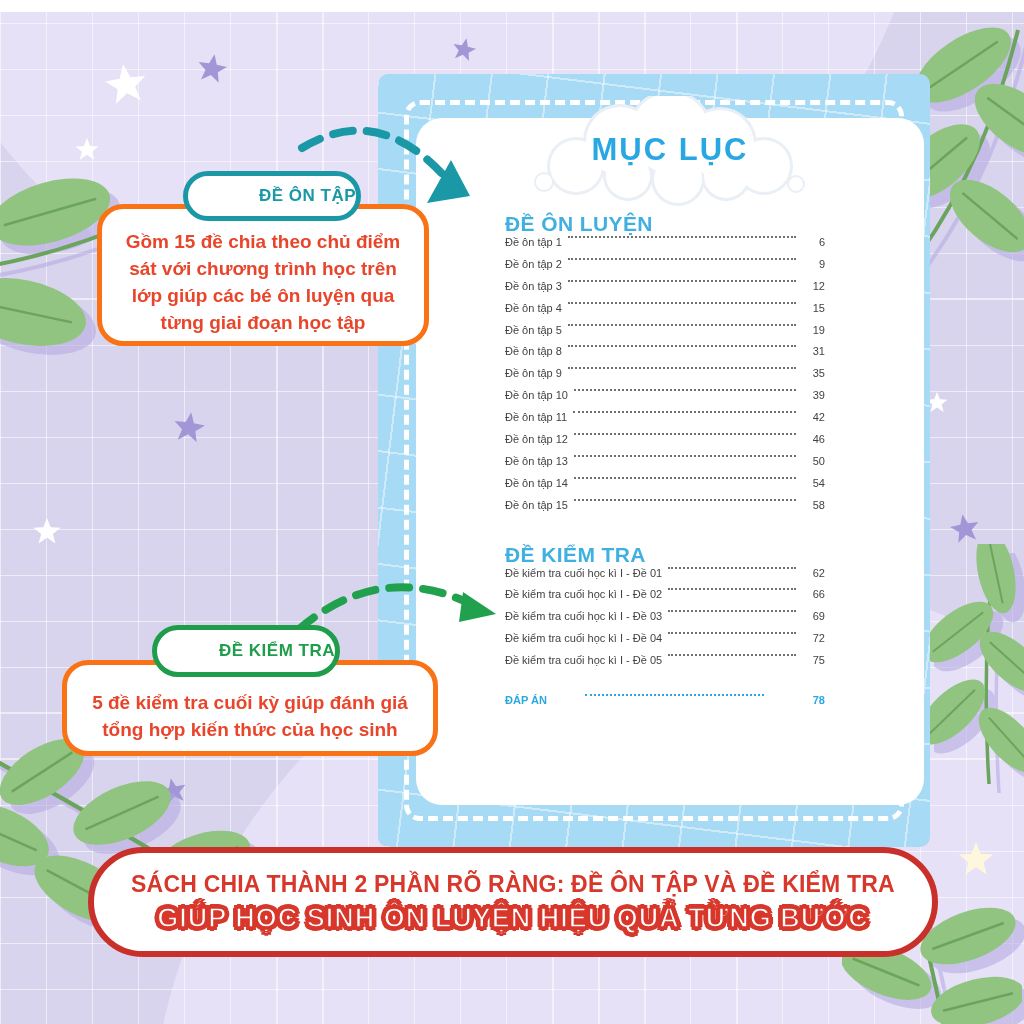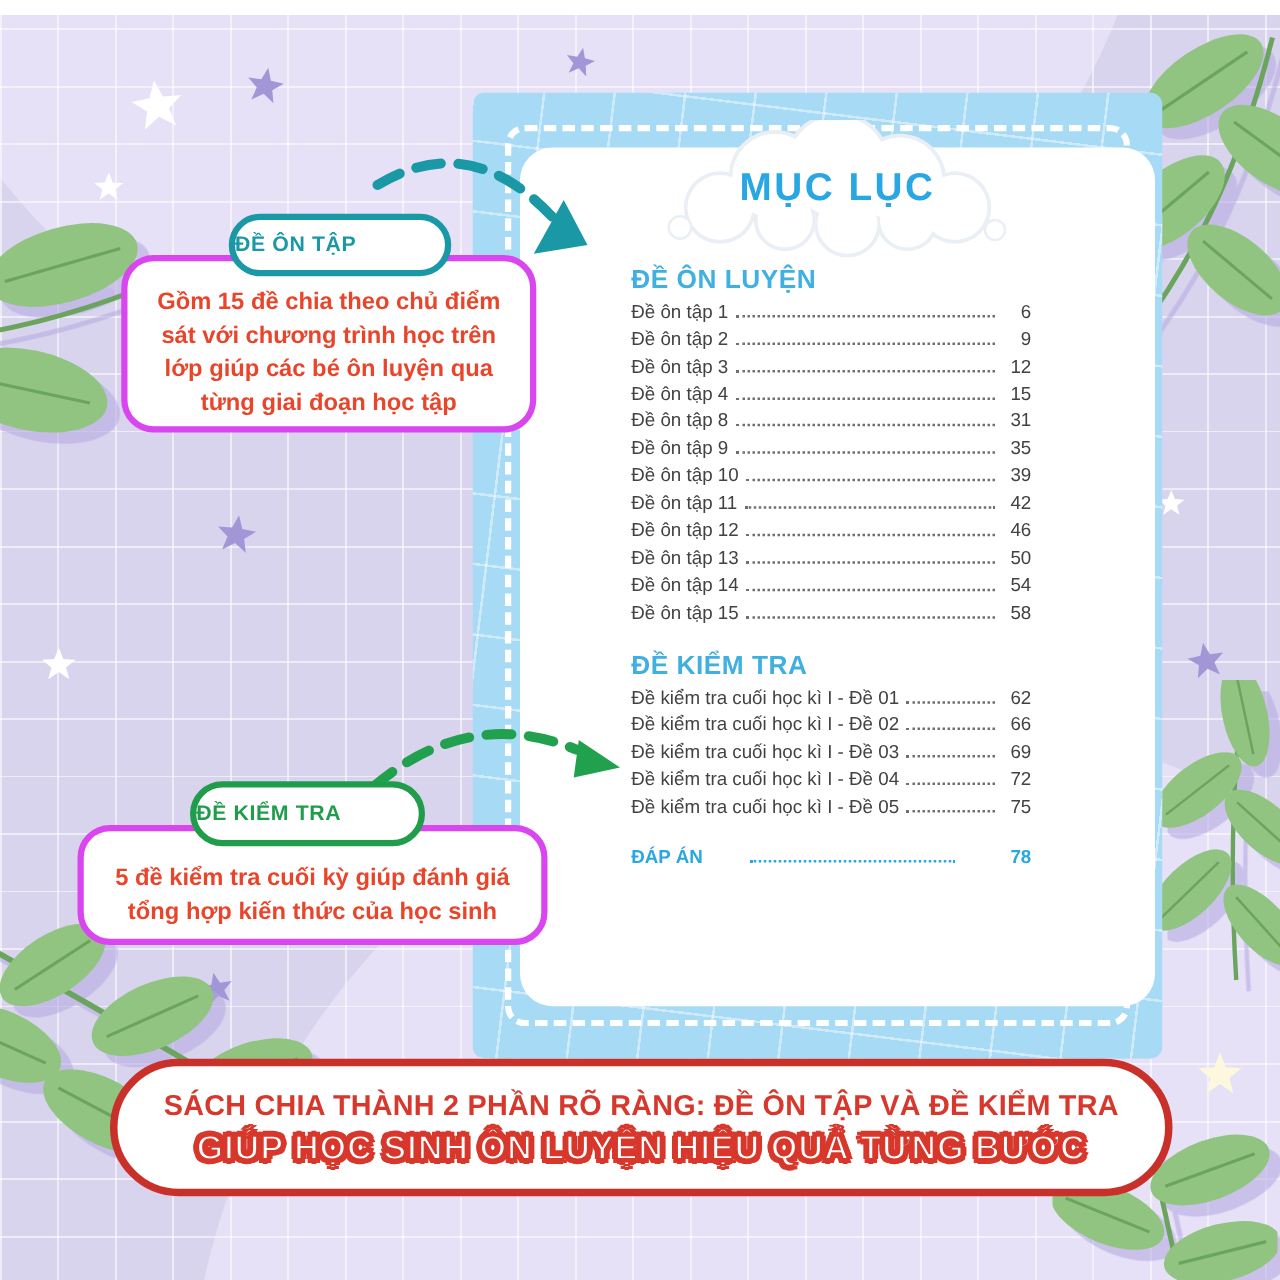--- a/index.html
+++ b/index.html
@@ -35,37 +35,37 @@
 
   
   .cloud-wrap{position:absolute;left:528px;top:84px;width:284px;height:110px;z-index:4;}
   .cloud-wrap svg{position:absolute;inset:0;}
   .cloud-title{position:absolute;left:0;right:0;top:36px;text-align:center;
     color:#28a7e2;font-size:31px;font-weight:bold;letter-spacing:2px;}
 
   
   .toc{position:absolute;left:505px;top:200px;width:320px;z-index:4;color:#424242;}
   .toc-header{color:#3fb0e0;font-weight:bold;font-size:21px;letter-spacing:.4px;height:24px;}
-  .toc-row{display:flex;align-items:flex-end;height:21.9px;font-size:15px;}
+  .toc-row{display:flex;align-items:flex-start;height:21.9px;font-size:11px;}
   .toc-label{white-space:nowrap;}
   .dots{flex:1;border-bottom:2.4px dotted #6f6f6f;margin:0 5px 4px 6px;}
   .toc-page{min-width:24px;text-align:right;}
   .toc-gap{height:22px;}
   .answers-row{margin-top:18px;color:#2aa7e0;font-weight:bold;gap:32px;}
   .answers-row .dots{border-color:#2aa7e0;}
 
   
   .arrows{position:absolute;inset:0;z-index:4;pointer-events:none;}
 
   
-  .pill-badge{position:absolute;background:#fff;border-radius:999px;display:flex;align-items:center;justify-content:flex-start;
+  .pill-badge{position:absolute;background:#fff;border-radius:999px;display:flex;align-items:center;justify-content:flex-end;
     font-weight:bold;font-size:17px;letter-spacing:.5px;z-index:6;}
   .badge-teal{left:183px;top:159px;width:168px;height:40px;border:5px solid #1a98a6;color:#1a98a6;}
   .badge-green{left:152px;top:613px;width:178px;height:42px;border:5px solid #1f9d4b;color:#1f9d4b;}
-  .red-box{position:absolute;background:#fff;border:5px solid #d946ef;border-radius:26px;z-index:5;
+  .red-box{position:absolute;background:#fff;border:5px solid #f97316;border-radius:26px;z-index:5;
     display:flex;align-items:center;justify-content:center;text-align:center;box-sizing:border-box;
     color:#e8452b;font-weight:bold;font-size:19px;line-height:1.42;}
   .red-box1{left:97px;top:192px;width:332px;height:142px;padding:26px 14px 10px;}
   .red-box2{left:62px;top:648px;width:376px;height:96px;padding:26px 12px 8px;}
 
   
   .banner{position:absolute;left:88px;top:835px;width:850px;height:110px;background:#fff;
     border:6px solid #c9302a;border-radius:58px;z-index:7;box-sizing:border-box;
     display:flex;flex-direction:column;align-items:center;justify-content:center;gap:5px;}
   .banner-line1{color:#d8372b;font-weight:bold;font-size:23px;letter-spacing:.2px;white-space:nowrap;}
@@ -242,20 +242,25 @@
     <span class="dots"></span>
     <span class="toc-page">12</span>
   </div>
 
   <div class="toc-row">
     <span class="toc-label">Đề ôn tập 4</span>
     <span class="dots"></span>
     <span class="toc-page">15</span>
   </div>
 
+  <div class="toc-row">
+    <span class="toc-label">Đề ôn tập 5</span>
+    <span class="dots"></span>
+    <span class="toc-page">19</span>
+  </div>
 
 
 
   <div class="toc-row">
     <span class="toc-label">Đề ôn tập 8</span>
     <span class="dots"></span>
     <span class="toc-page">31</span>
   </div>
 
   <div class="toc-row">

